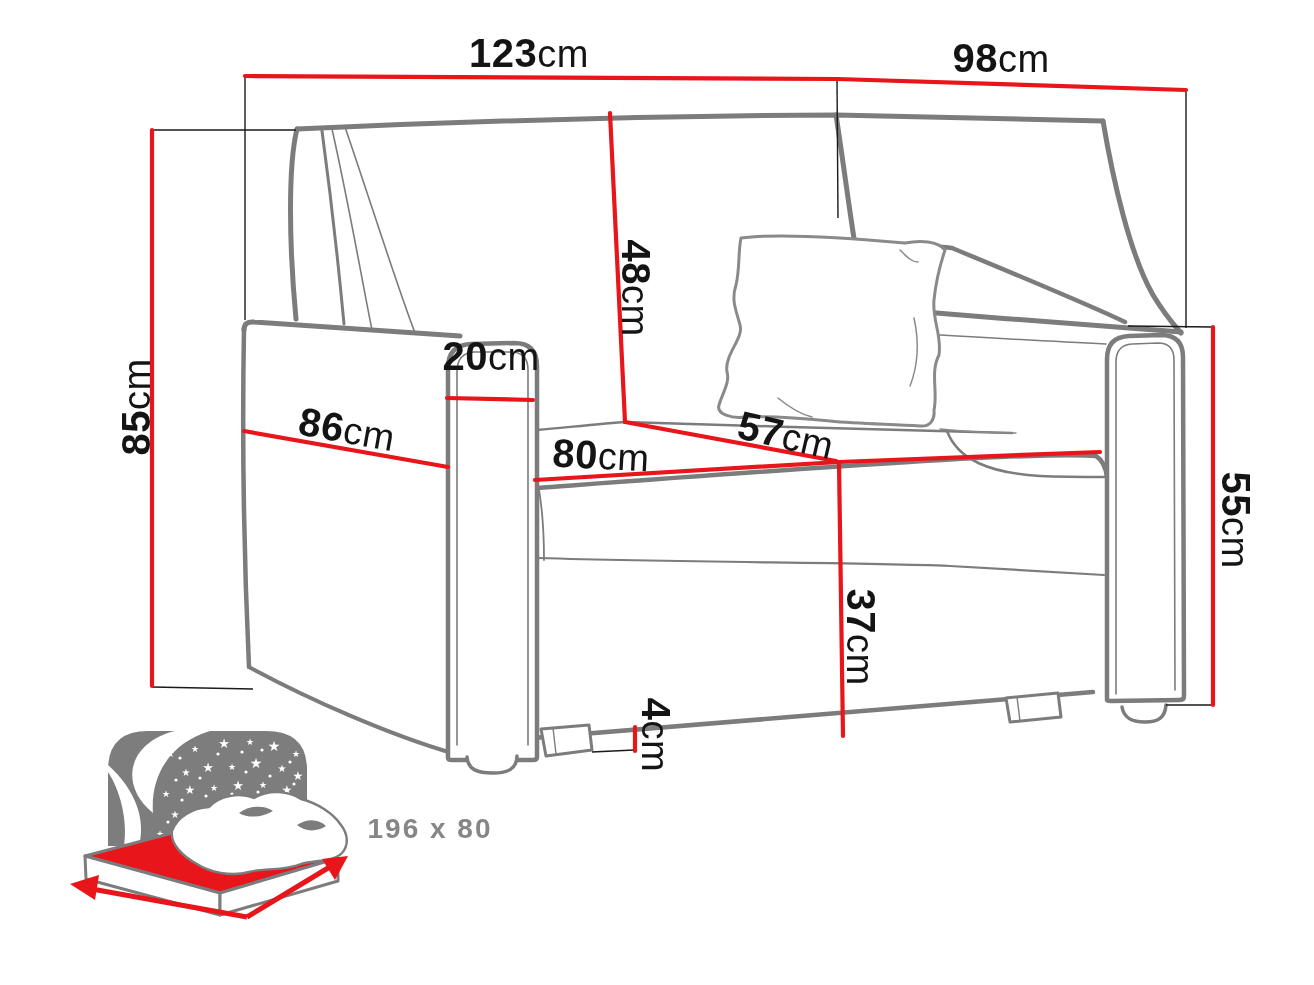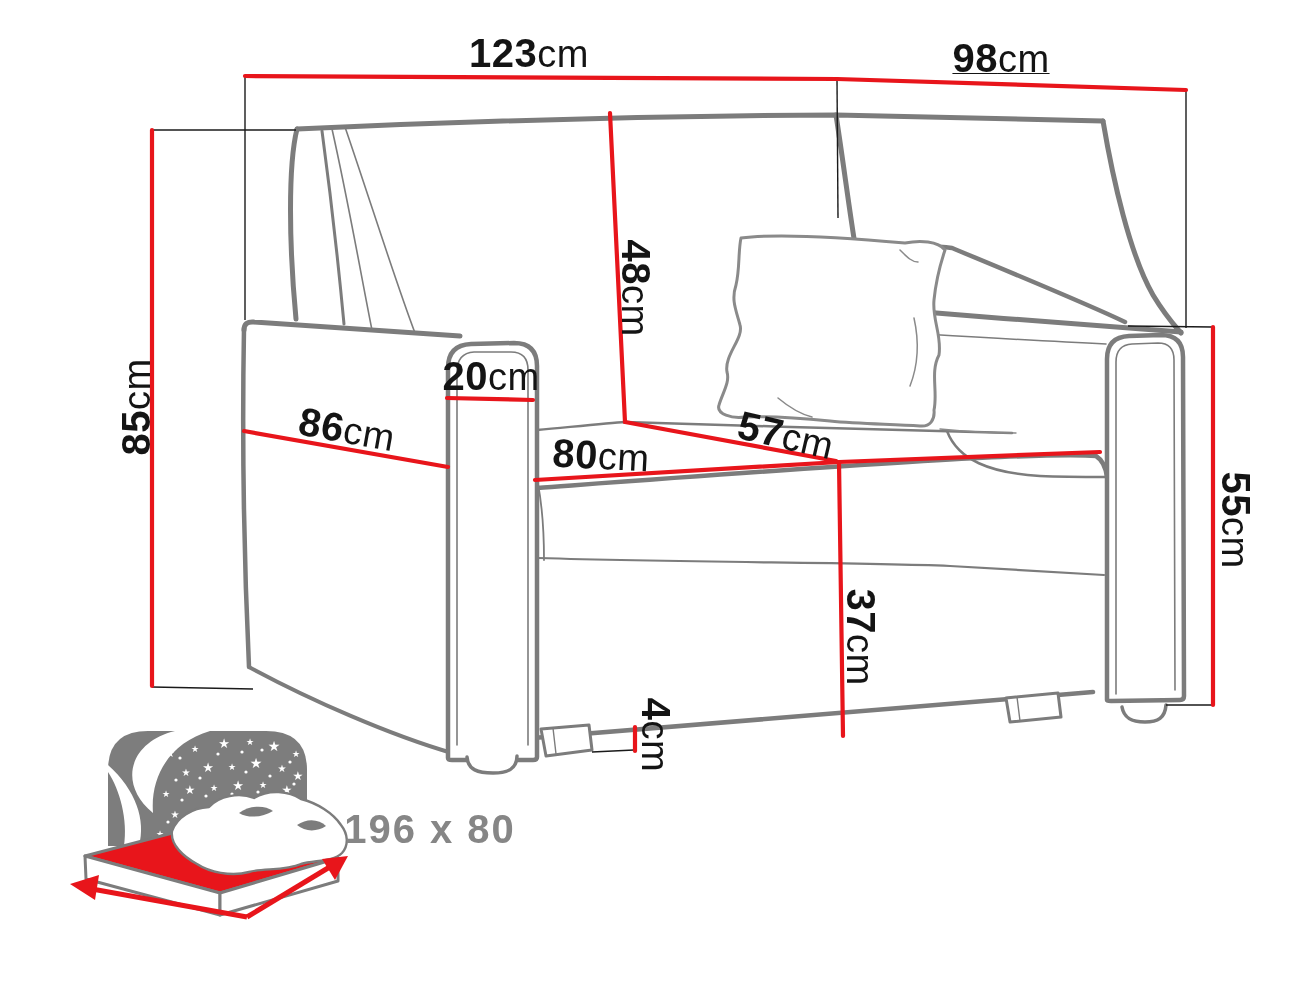--- a/index.html
+++ b/index.html
@@ -9,21 +9,21 @@
   }
   .stage svg { position:absolute; left:0; top:0; }
   .dim {
     position:absolute; white-space:nowrap; color:#141414;
     line-height:1; transform-origin:center;
   }
   .dim .num { font-weight:700; font-size:40px; letter-spacing:0.5px; }
   .dim .unit { font-weight:400; font-size:38px; letter-spacing:0.5px; }
   .sleep-label {
     position:absolute; white-space:nowrap; color:#868686;
-    font-weight:700; font-size:40px; letter-spacing:2px; line-height:1;
+    font-weight:700; font-size:28px; letter-spacing:2px; line-height:1;
     transform:translate(-50%,-50%);
   }
 </style>
 </head>
 <body>
 
 <div class="stage">
 
 <svg width="1314" height="985" viewBox="0 0 1314 985">
 
@@ -178,33 +178,33 @@
       <path stroke="#e8151b" stroke-width="5" fill="none" d="M 247,917 L 333,865"></path>
       <path fill="#e8151b" d="M 348,856 L 322,859 L 335,880 Z"></path>
     </g>
   </g>
 </svg>
 
   <div class="dim" style="left:523px; top:53px; transform:translate(-50%,-50%);margin-left:6px;">
     <span class="num">123</span><span class="unit">cm</span>
   </div>
 
-  <div class="dim" style="left:1001px; top:58px; transform:translate(-50%,-50%);text-decoration:underline;">
+  <div class="dim" style="left:1001px; top:58px; transform:translate(-50%,-50%);">
     <span class="num">98</span><span class="unit">cm</span>
   </div>
 
   <div class="dim" style="left:136px; top:407px; transform:translate(-50%,-50%) rotate(-90deg);">
     <span class="num">85</span><span class="unit">cm</span>
   </div>
 
   <div class="dim" style="left:636px; top:288px; transform:translate(-50%,-50%) rotate(90deg);">
     <span class="num">48</span><span class="unit">cm</span>
   </div>
 
-  <div class="dim" style="left:491px; top:376px; transform:translate(-50%,-50%);">
+  <div class="dim" style="left:491px; top:356px; transform:translate(-50%,-50%);">
     <span class="num">20</span><span class="unit">cm</span>
   </div>
 
   <div class="dim" style="left:347px; top:429px; transform:translate(-50%,-50%) rotate(10deg);">
     <span class="num">86</span><span class="unit">cm</span>
   </div>
 
   <div class="dim" style="left:601px; top:455px; transform:translate(-50%,-50%) rotate(3deg);">
     <span class="num">80</span><span class="unit">cm</span>
   </div>

